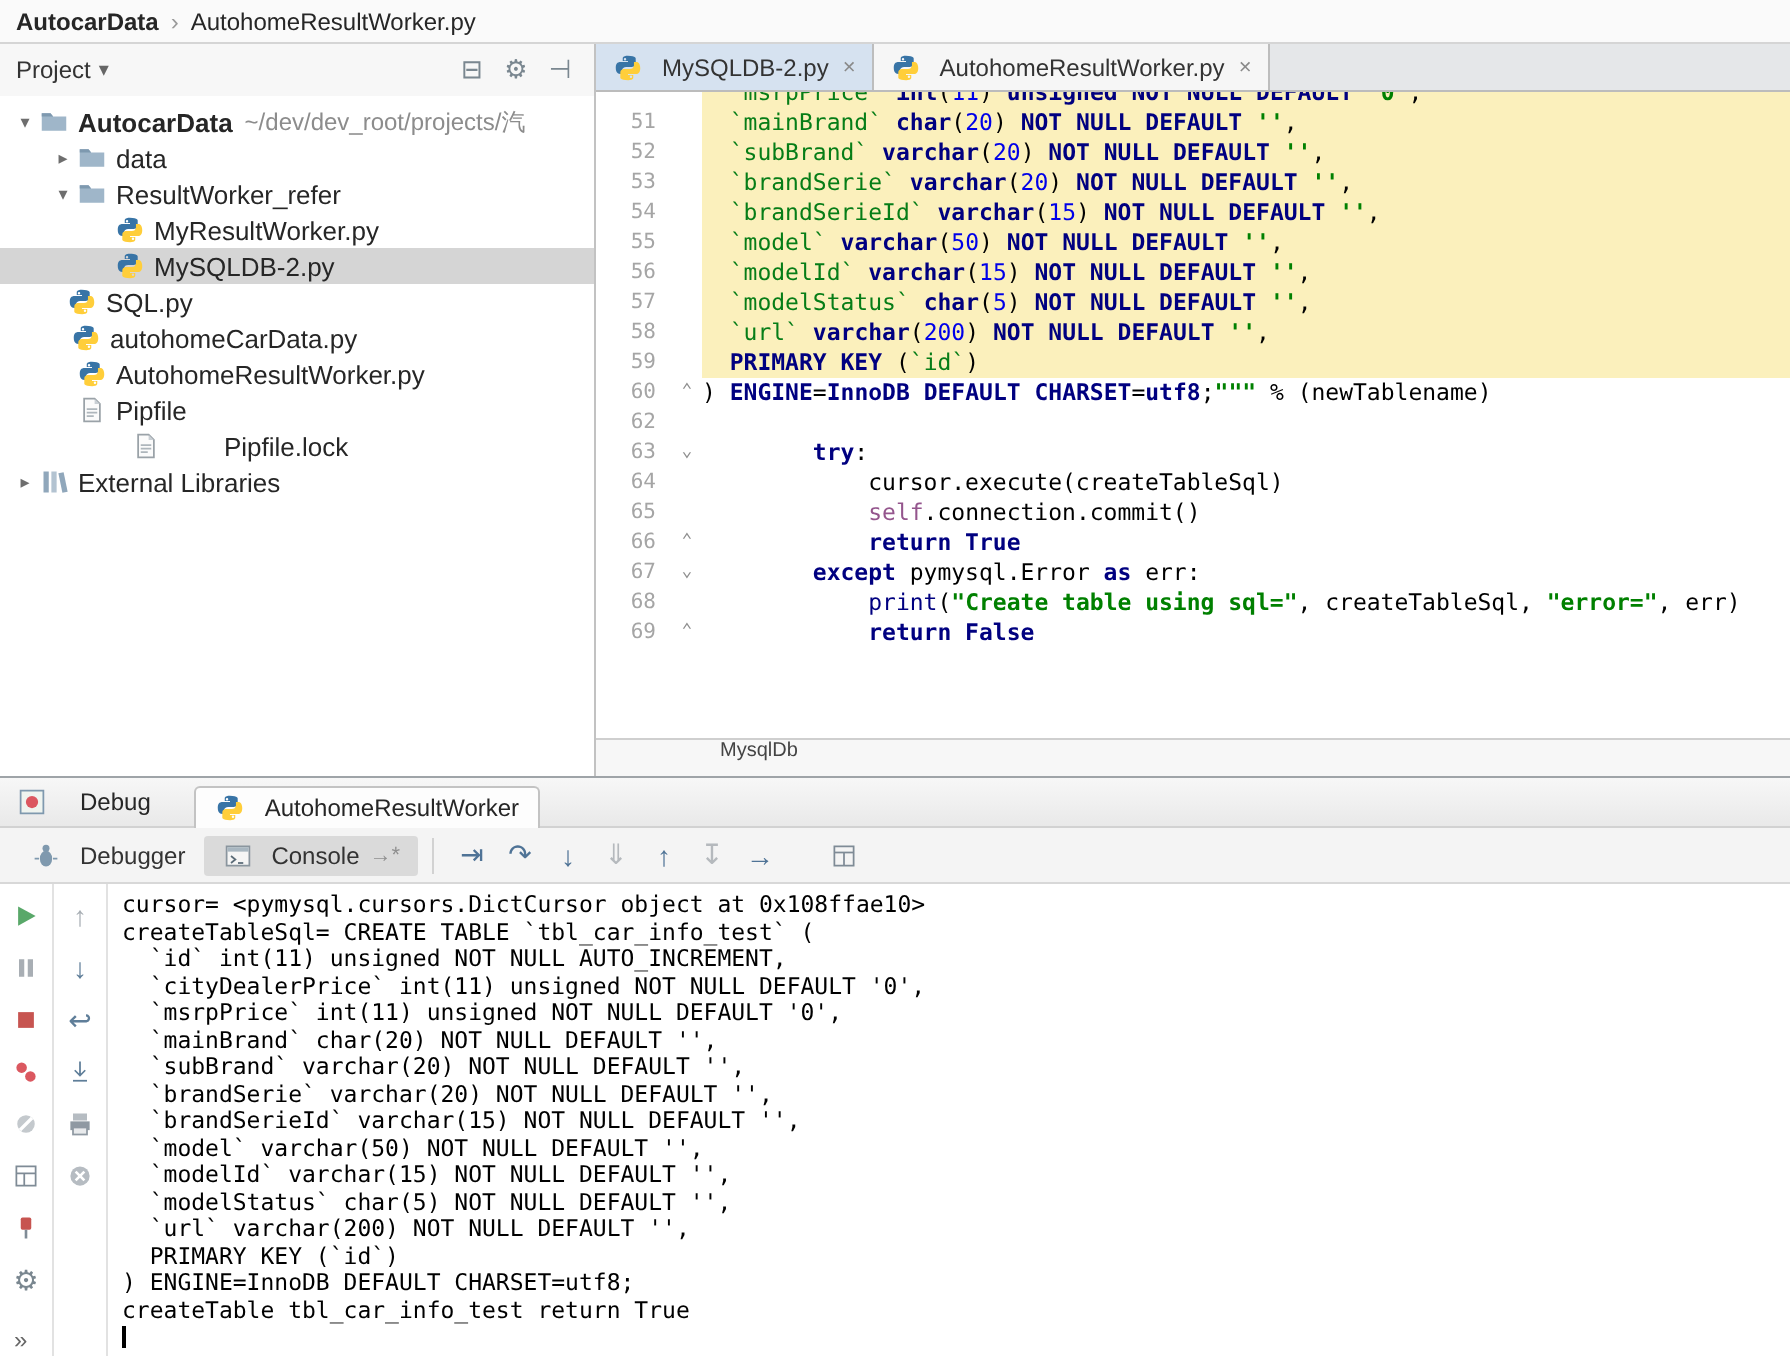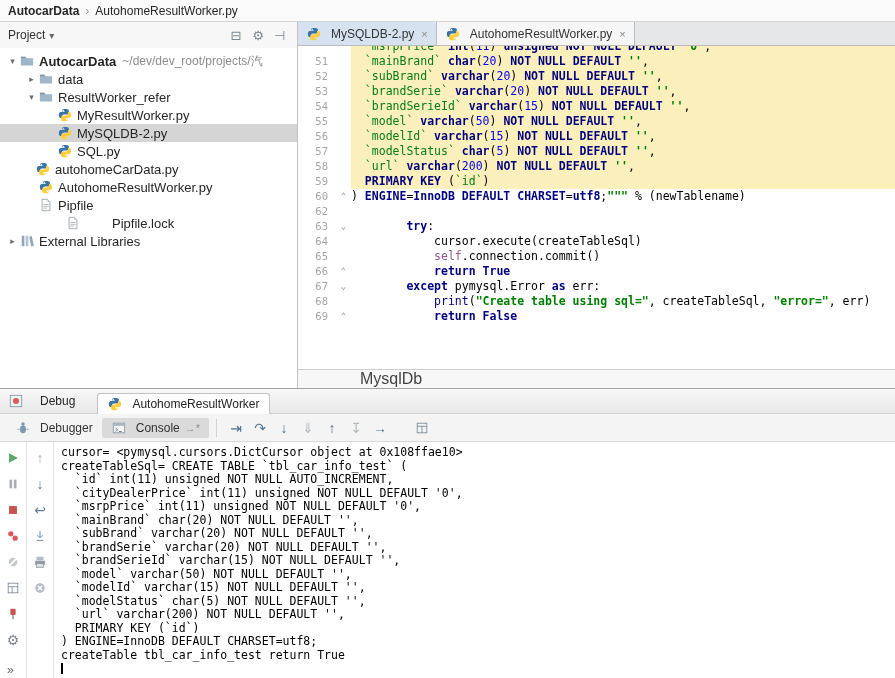--- a/index.html
+++ b/index.html
@@ -41,21 +41,21 @@
   .ct{flex:1;white-space:pre}
   .hl .ct{background:var(--hl,#FBF0BC)}
   .s-p{color:#000}
   .s-k{color:var(--kw,#000080);font-weight:bold}
   .s-n{color:var(--num,#0000E8)}
   .s-s{color:var(--str,#008000);font-weight:bold}
   .s-i{color:var(--id,#067D17)}
   .s-b{color:var(--builtin,#000080)}
   .s-v{color:var(--self,#94558D)}
   .ed-crumb{height:19px;border-top:1px solid #CFCFCF;background:#F7F7F7;display:flex;align-items:flex-start;
-            padding-left:62px;font-size:16px;color:#444}
+            padding-left:62px;font-size:10px;color:#444}
   
   .debug{height:290px;border-top:1px solid #9FA4A8;display:flex;flex-direction:column;background:#fff}
   .dheader{height:25px;background:linear-gradient(#F7F7F7,#E9E9E9);border-bottom:1px solid #D2D2D2;
            display:flex;align-items:center;gap:12px;padding:0 8px;font-size:12px}
   .session-tab{display:flex;align-items:center;gap:5px;height:21px;margin-left:10px;padding:0 9px;
                background:#FDFDFD;border:1px solid #C3C3C3;border-bottom:none;border-radius:3px 3px 0 0;
                font-size:12px;position:relative;top:2px;cursor:pointer}
   .dtoolbar{height:28px;border-bottom:1px solid #D8D8D8;display:flex;align-items:center;padding:0 6px;background:#F4F4F4}
   .dtab{display:flex;align-items:center;gap:5px;padding:3px 9px;font-size:12px;border-radius:2px;color:#333;cursor:pointer}
   .dtab.active{background:#DADADA}
@@ -142,21 +142,21 @@
           <div class="tree-row selected" style="padding-left: 44px;">
             <span class="tw-arrow"></span>
             <span class="tw-icon">
               <svg width="14" height="14" viewBox="0 0 16 16">
                 <path fill="#3874A6" d="M7.9 1C4.9 1 5 2.4 5 2.4V4h3v.6H3.6S1 4.3 1 7.9c0 3.6 2.3 3.5 2.3 3.5h1.3V9.7S4.5 7.4 6.9 7.4h3.3s2.2 0 2.2-2.1V2.7S12.8 1 7.9 1zM6.3 2.3a.7.7 0 110 1.4.7.7 0 010-1.4z"></path>
                 <path fill="#FFCE3A" d="M8.1 15c3 0 2.9-1.4 2.9-1.4V12H8v-.6h4.4S15 11.7 15 8.1c0-3.6-2.3-3.5-2.3-3.5h-1.3v1.7s.1 2.3-2.3 2.3H5.8s-2.2 0-2.2 2.1v2.6S3.2 15 8.1 15zm1.6-1.3a.7.7 0 110-1.4.7.7 0 010 1.4z"></path>
               </svg>
             </span>
             <span class="tw-label">MySQLDB-2.py</span>
           </div>
-          <div class="tree-row" style="padding-left: 44px;">
+          <div class="tree-row" style="padding-left: 20px;">
             <span class="tw-arrow"></span>
             <span class="tw-icon">
               <svg width="14" height="14" viewBox="0 0 16 16">
                 <path fill="#3874A6" d="M7.9 1C4.9 1 5 2.4 5 2.4V4h3v.6H3.6S1 4.3 1 7.9c0 3.6 2.3 3.5 2.3 3.5h1.3V9.7S4.5 7.4 6.9 7.4h3.3s2.2 0 2.2-2.1V2.7S12.8 1 7.9 1zM6.3 2.3a.7.7 0 110 1.4.7.7 0 010-1.4z"></path>
                 <path fill="#FFCE3A" d="M8.1 15c3 0 2.9-1.4 2.9-1.4V12H8v-.6h4.4S15 11.7 15 8.1c0-3.6-2.3-3.5-2.3-3.5h-1.3v1.7s.1 2.3-2.3 2.3H5.8s-2.2 0-2.2 2.1v2.6S3.2 15 8.1 15zm1.6-1.3a.7.7 0 110-1.4.7.7 0 010 1.4z"></path>
               </svg>
             </span>
             <span class="tw-label">SQL.py</span>
           </div>
           <div class="tree-row" style="padding-left: 22px;">

